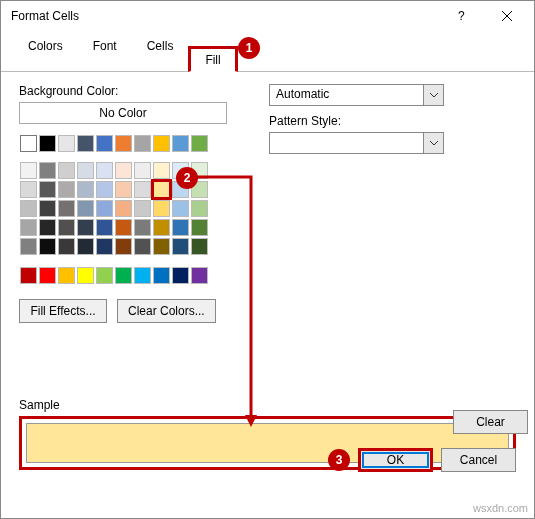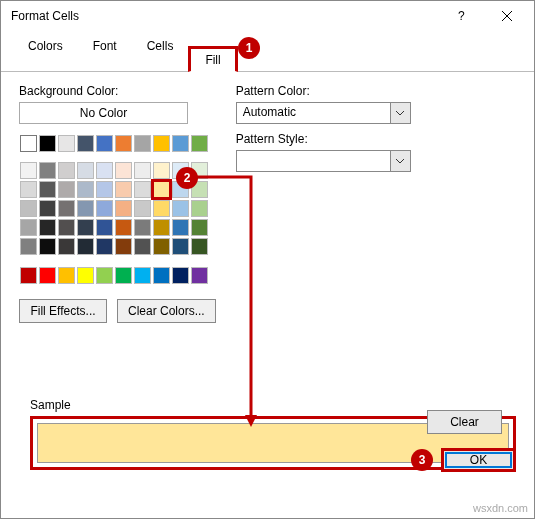--- a/index.html
+++ b/index.html
@@ -7,41 +7,41 @@
 .dialog { width: 535px; height: 519px; background: #fff; border: 1px solid #888; position: relative; }
 .titlebar { height: 30px; display: flex; align-items: center; padding: 0 4px 0 10px; background: #fff; }
 .title { flex: 1; }
 .tb-btn { width: 46px; height: 28px; display: flex; align-items: center; justify-content: center; }
 .tb-btn svg { width: 12px; height: 12px; }
 .tabs { display: flex; padding: 2px 12px 0 12px; border-bottom: 1px solid #bbb; }
 .tab { padding: 4px 14px; border: 1px solid transparent; border-bottom: none; position: relative; top: 1px; }
 .tab.active { border: 3px solid #c00000; border-bottom: 1px solid #fff; background: #fff; z-index: 2; margin-top: 12px; }
 .callout { width: 22px; height: 22px; border-radius: 50%; background: #c00000; color: #fff; display: inline-flex; align-items: center; justify-content: center; font-weight: bold; font-size: 12px; position: absolute; z-index: 10; }
 .body { padding: 12px 18px; position: relative; }
-.cols { display: flex; gap: 20px; }
+.cols { display: flex; gap: 42px; }
 .lbl { margin-bottom: 4px; }
-.nocolor { width: 169px; height: 22px; border: 1px solid #aaa; text-align: center; line-height: 20px; margin-bottom: 10px; }
+.nocolor { width: 208px; height: 22px; border: 1px solid #aaa; text-align: center; line-height: 20px; margin-bottom: 10px; }
 .sw { width: 17px; height: 17px; margin: 1px; border: 1px solid #bbb; }
 .empty { border: 1px solid #777; background: #fff; }
 .gap-row { width: 195px; height: 8px; }
 .selected-outline { outline: 3px solid #c00000; outline-offset: -1px; z-index: 3; }
 .theme-row { display: flex; width: 195px; }
 .std-row { display: flex; width: 195px; margin-top: 10px; }
 .btn-row { display: flex; gap: 10px; margin-top: 14px; }
 .btn { padding: 4px 10px; border: 1px solid #888; background: #f0f0f0; min-width: 88px; text-align: center; }
 .dropdown { display: flex; width: 175px; height: 22px; border: 1px solid #888; }
 .dropdown .val { flex: 1; padding: 2px 6px; }
 .dropdown .arrow { width: 20px; border-left: 1px solid #888; background: #e8e8e8; display: flex; align-items: center; justify-content: center; }
 .arrow-line { stroke: #c00000; stroke-width: 3; fill: none; }
 .arrow-head { fill: #c00000; }
-.sample-area { margin-top: 75px; margin-left: 11px; }
+.sample-area { margin-top: 75px; }
 .sample-box { border: 3px solid #c00000; padding: 4px; margin-top: 2px; }
 .sample-inner { height: 40px; background: #ffe699; border: 1px solid #999; }
 .footer { position: absolute; bottom: 10px; right: 18px; display: flex; gap: 8px; }
-.clear-row { position: absolute; bottom: 48px; right: 32px; }
+.clear-row { position: absolute; bottom: 48px; right: 6px; }
 .fbtn { width: 75px; height: 24px; border: 1px solid #888; background: #e8e8e8; text-align: center; line-height: 22px; }
 .fbtn.ok { border: 3px solid #c00000; outline: 2px solid #0078d7; outline-offset: -6px; line-height: 18px; }
 .watermark { position: absolute; bottom: 4px; right: 6px; color: #aaa; font-size: 11px; }
 </style>
 </head>
 <body>
 
 <div class="dialog">
   <div class="titlebar">
     <span class="title">Format Cells</span>
@@ -160,21 +160,20 @@
             <div class="sw" style="background: rgb(112, 48, 160);"></div>
           </div>
 
         <div class="btn-row">
           <div class="btn">Fill Effects...</div>
           <div class="btn">Clear Colors...</div>
         </div>
       </div>
 
       <div>
-        <div class="lbl">Pattern Color:</div>
         <div class="dropdown">
           <div class="val">Automatic</div>
           <div class="arrow">
             <svg width="10" height="6">
                 <polyline points="1,1 5,5 9,1" fill="none" stroke="#333"></polyline>
               </svg>
           </div>
         </div>
         <div class="lbl" style="margin-top:8px">Pattern Style:</div>
         <div class="dropdown">
@@ -201,17 +200,18 @@
       </div>
     </div>
 
     <div class="clear-row">
       <div class="fbtn">Clear</div>
     </div>
 
     <div class="footer">
       <div class="callout" style="position:relative;top:1px;left:0">3</div>
       <div class="fbtn ok">OK</div>
+      <div class="fbtn">Cancel</div>
     </div>
   </div>
 
   <div class="watermark">wsxdn.com</div>
 </div>
 
 </body></html>

